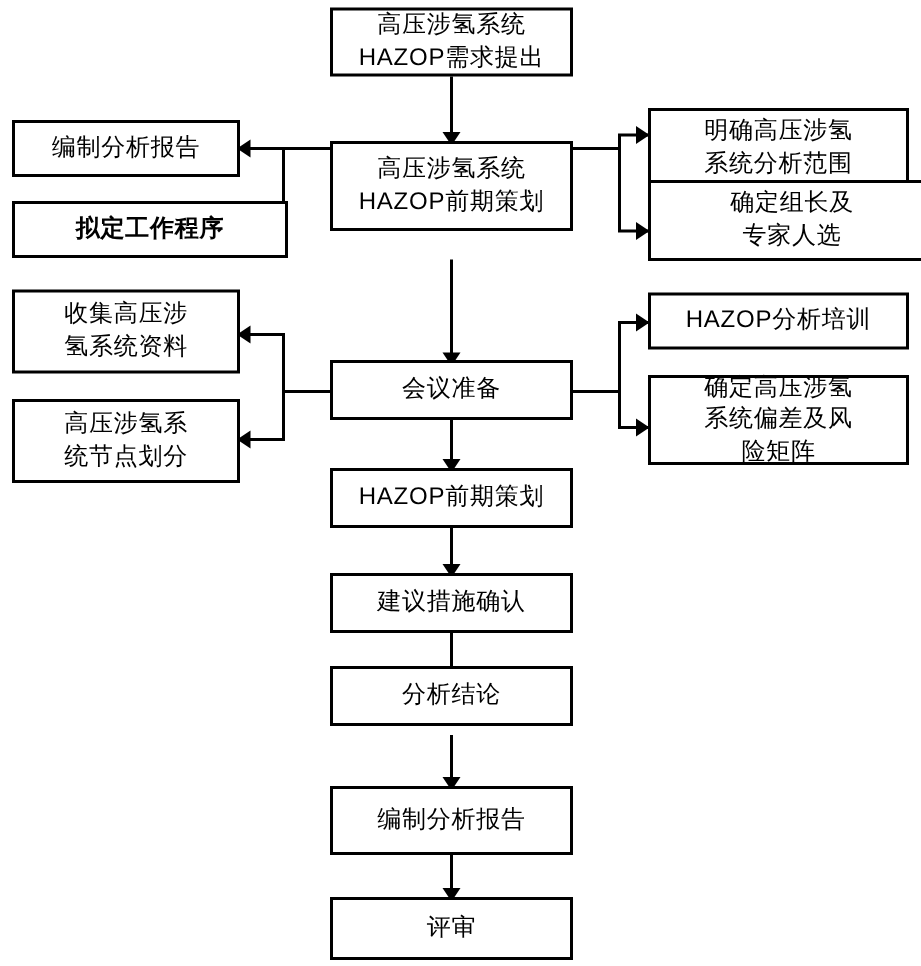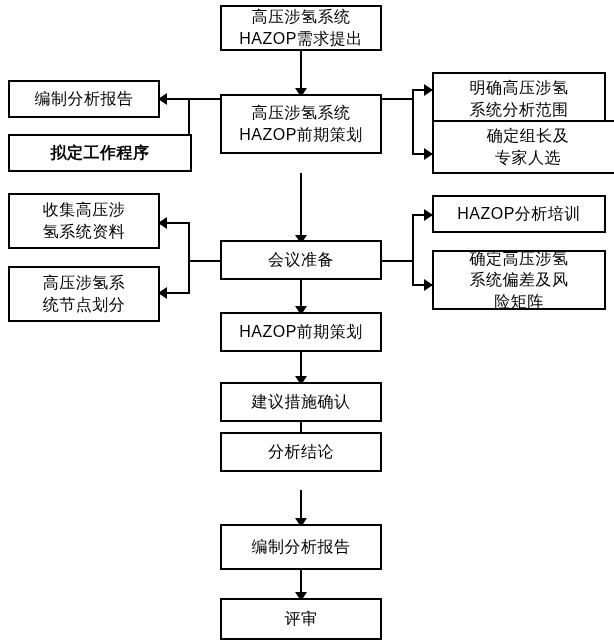--- a/index.html
+++ b/index.html
@@ -141,19 +141,19 @@
   <div class="node" style="left:432px; top:195px; width:174px; height:38px;">HAZOP分析培训</div>
 
   <div class="node" style="left:432px; top:250px; width:174px; height:60px;">确定高压涉氢
 系统偏差及风
 险矩阵</div>
 
   <div class="node" style="left:220px; top:312px; width:162px; height:40px;">HAZOP前期策划</div>
 
   <div class="node" style="left:220px; top:382px; width:162px; height:40px;">建议措施确认</div>
 
-  <div class="node" style="left:220px; top:432px; width:162px; height:40px;">分析结论</div>
+  <div class="node" style="left:220px; top:444px; width:162px; height:40px;">分析结论</div>
 
   <div class="node" style="left:220px; top:524px; width:162px; height:46px;">编制分析报告</div>
 
   <div class="node" style="left:220px; top:598px; width:162px; height:42px;">评审</div>
 
 </div>
 
 </body></html>

